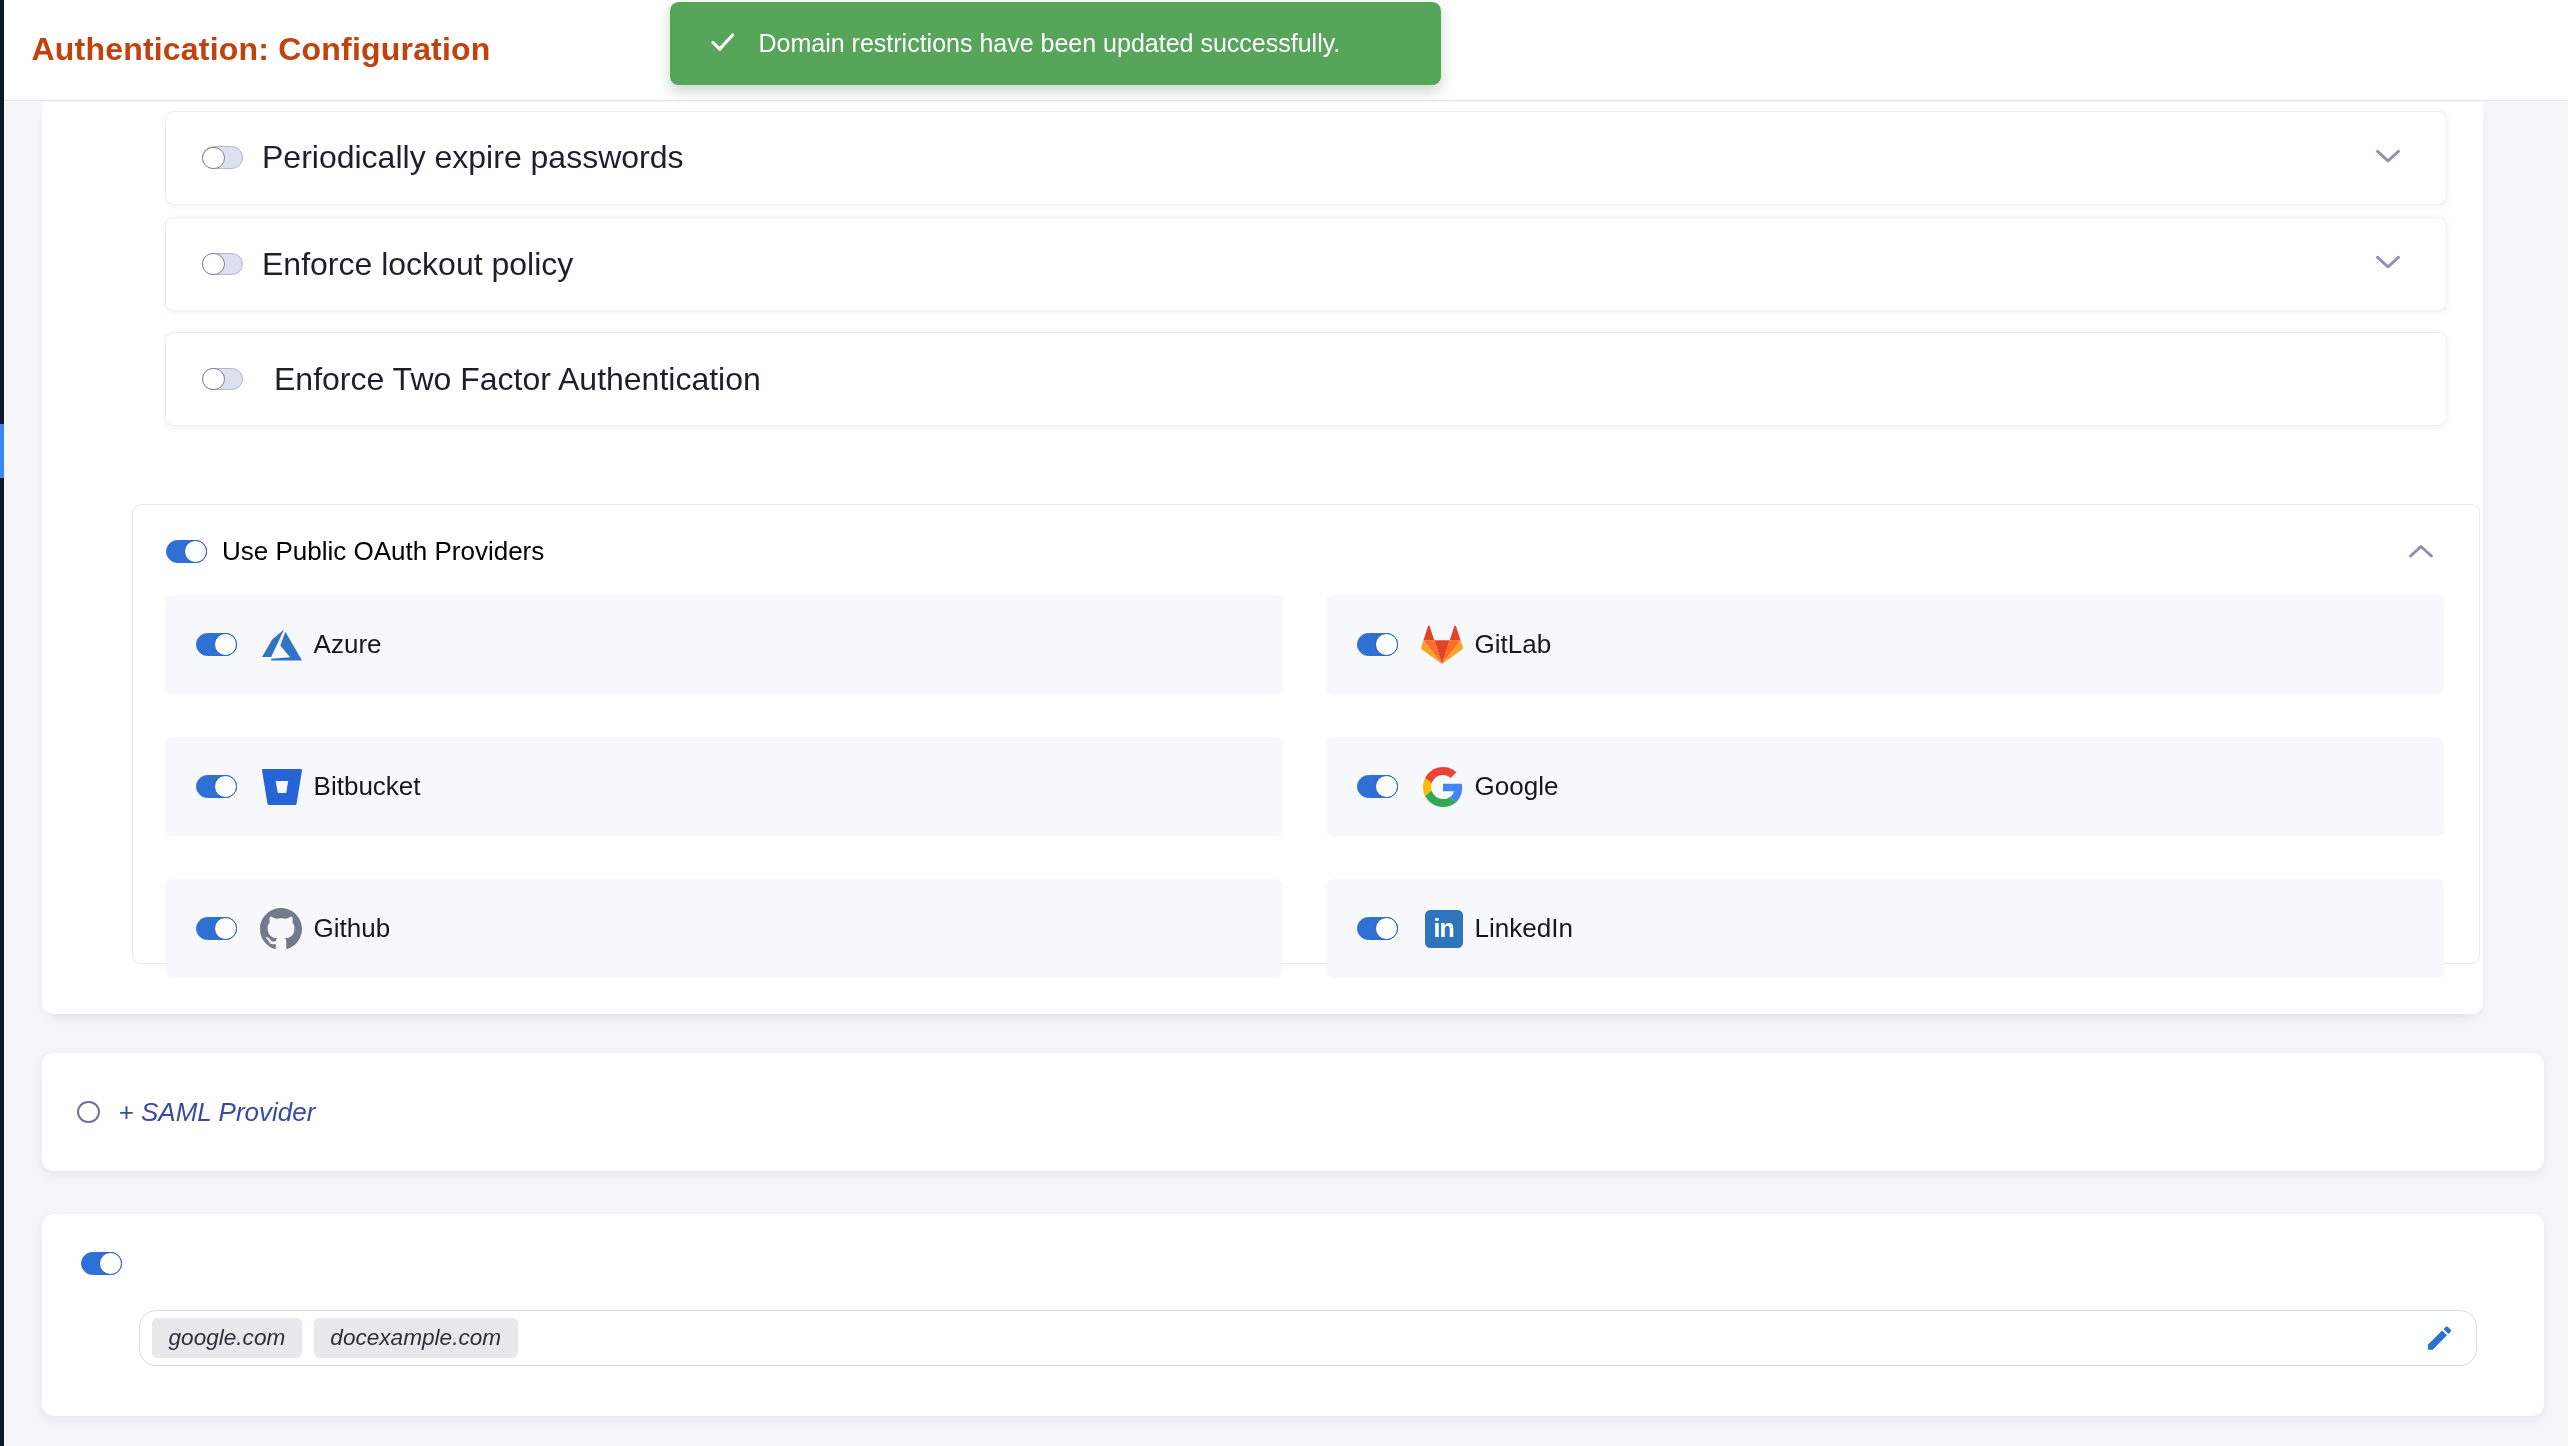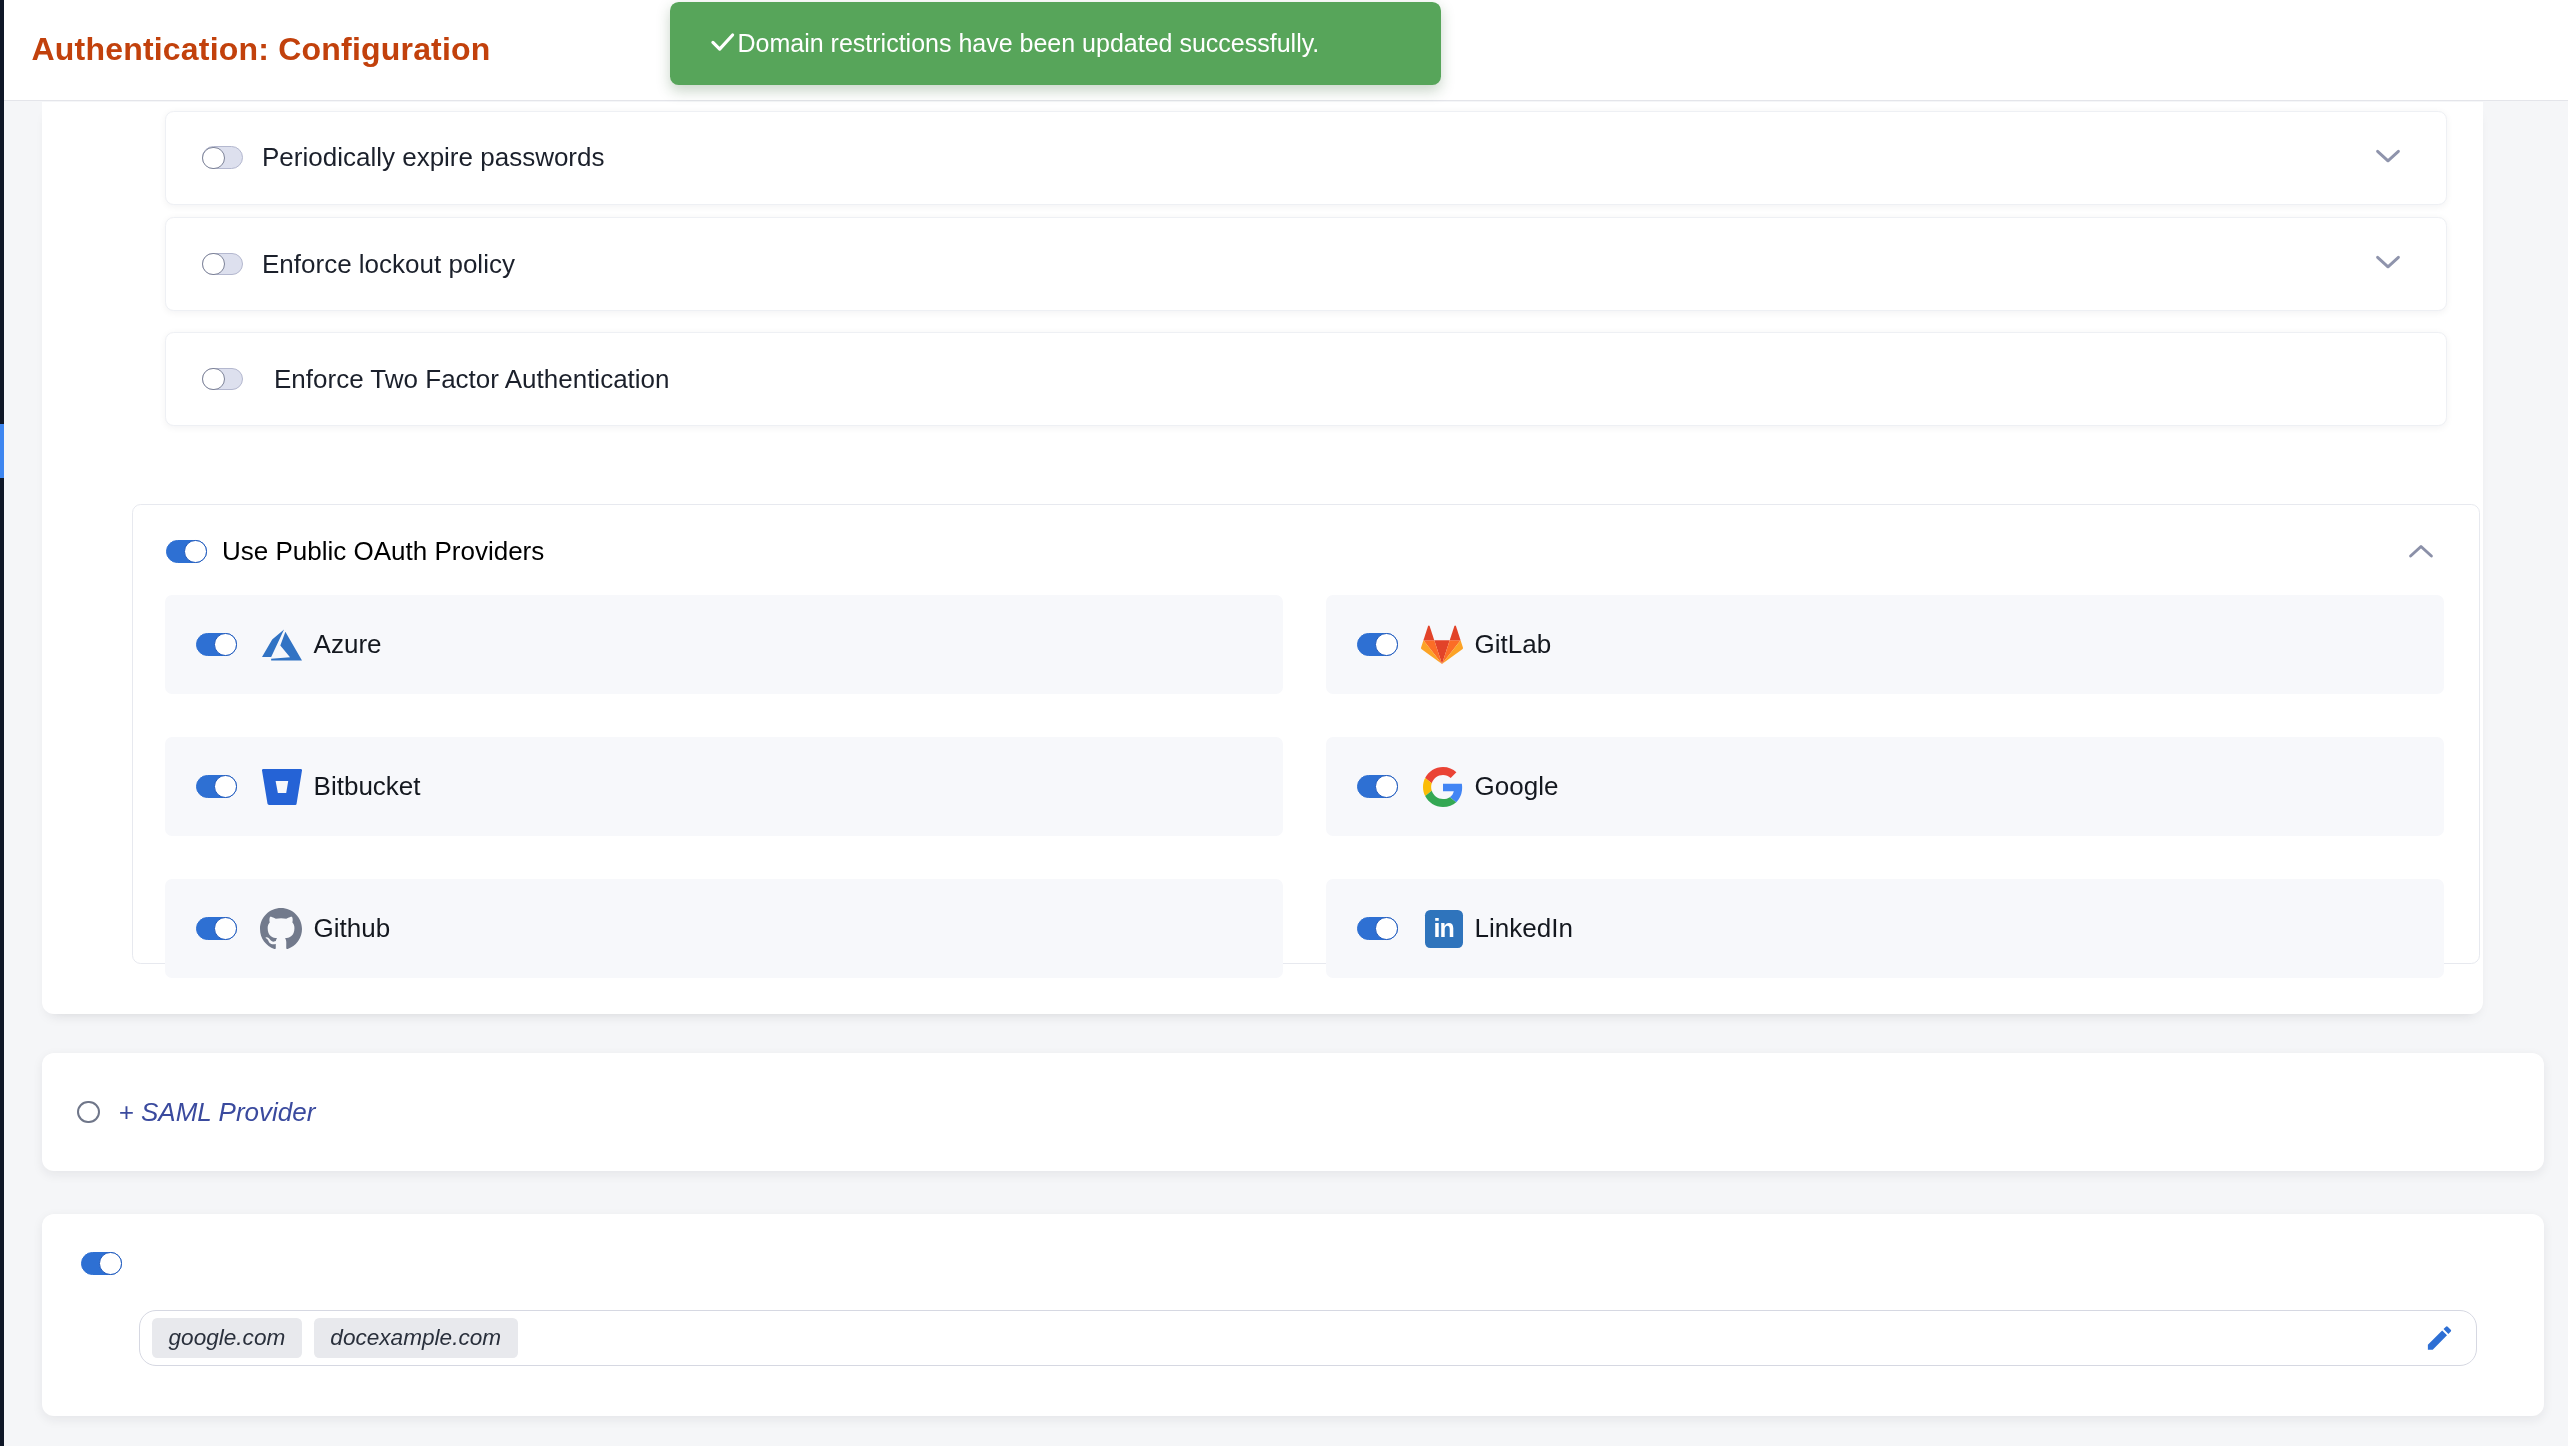--- a/index.html
+++ b/index.html
@@ -8,27 +8,27 @@
   
   .edge-strip{position:absolute;left:0;top:0;width:3.5px;height:100%;background:#0f1727;}
   .edge-active{position:absolute;left:0;top:424px;width:3.5px;height:54px;background:#3e86f0;}
   .right-strip{position:absolute;right:0;top:0;width:7.8px;height:100%;background:#ffffff;}
 
   
   .header{position:absolute;left:3.5px;right:7.8px;top:0;height:101px;background:#fff;border-bottom:1.7px solid #e4e5ea;box-sizing:border-box;}
   .page-title{position:absolute;left:28px;top:0;line-height:99px;font-size:32px;font-weight:700;color:#c2410c;letter-spacing:0.2px;}
 
   
-  .toast{position:absolute;left:670px;top:1.7px;width:771px;height:83px;background:#57a55a;border-radius:8.7px;display:flex;align-items:center;padding:0 38px;box-sizing:border-box;box-shadow:0 5.2px 14px rgba(40,90,40,.25);z-index:30;}
+  .toast{position:absolute;left:670px;top:1.7px;width:771px;height:83px;background:#57a55a;border-radius:8.7px;display:flex;align-items:center;padding:0 38px;box-sizing:border-box;gap:21px;box-shadow:0 5.2px 14px rgba(40,90,40,.25);z-index:30;}
   .toast-text{color:#fff;font-size:25px;}
 
   
   .panel{position:absolute;left:42px;top:102px;width:2441px;height:912px;background:#fff;border-radius:0 0 12px 12px;box-shadow:0 7px 14px -8.7px rgba(25,30,40,.18);}
   .srow{position:absolute;left:123px;width:2282px;height:94px;background:#fff;border:0.9px solid #eef0f4;border-radius:8.7px;box-shadow:0 1.7px 7px rgba(23,28,38,.05);display:flex;align-items:center;padding-left:36px;box-sizing:border-box;}
-  .srow .lbl{margin-left:19px;font-size:26px;color:#1b202b;}
+  .srow .lbl{margin-left:19px;font-size:32px;color:#1b202b;}
   .row-chevron{position:absolute;right:45px;top:50%;transform:translateY(-50%);cursor:pointer;}
 
   
   .tg{position:relative;flex:0 0 auto;width:41px;height:22.6px;border-radius:12px;box-sizing:border-box;cursor:pointer;}
   .tg .knob{position:absolute;top:-0.9px;width:22.6px;height:22.6px;border-radius:50%;background:#fff;box-sizing:border-box;}
   .tg.off{background:#dde0ee;border:0.9px solid #b4b8cf;}
   .tg.off .knob{left:-0.9px;border:1.7px solid #7d8398;}
   .tg.on{background:#2e70d3;border:0.9px solid #2e70d3;}
   .tg.on .knob{right:-0.9px;border:1.7px solid #1b56bb;}
 

